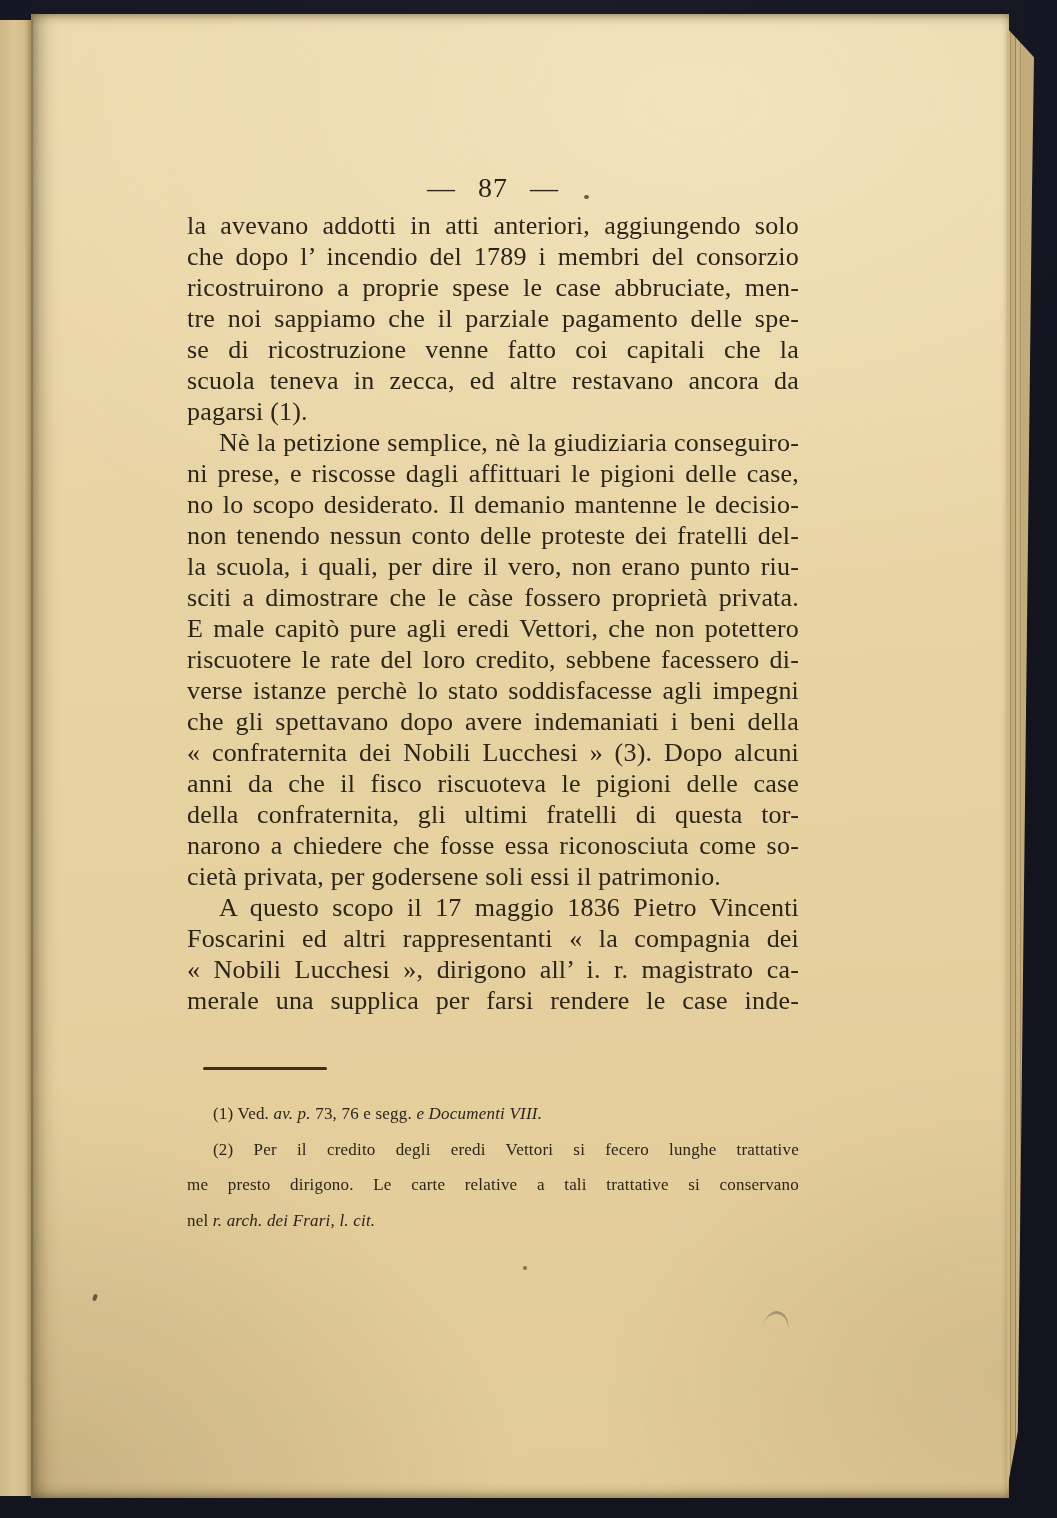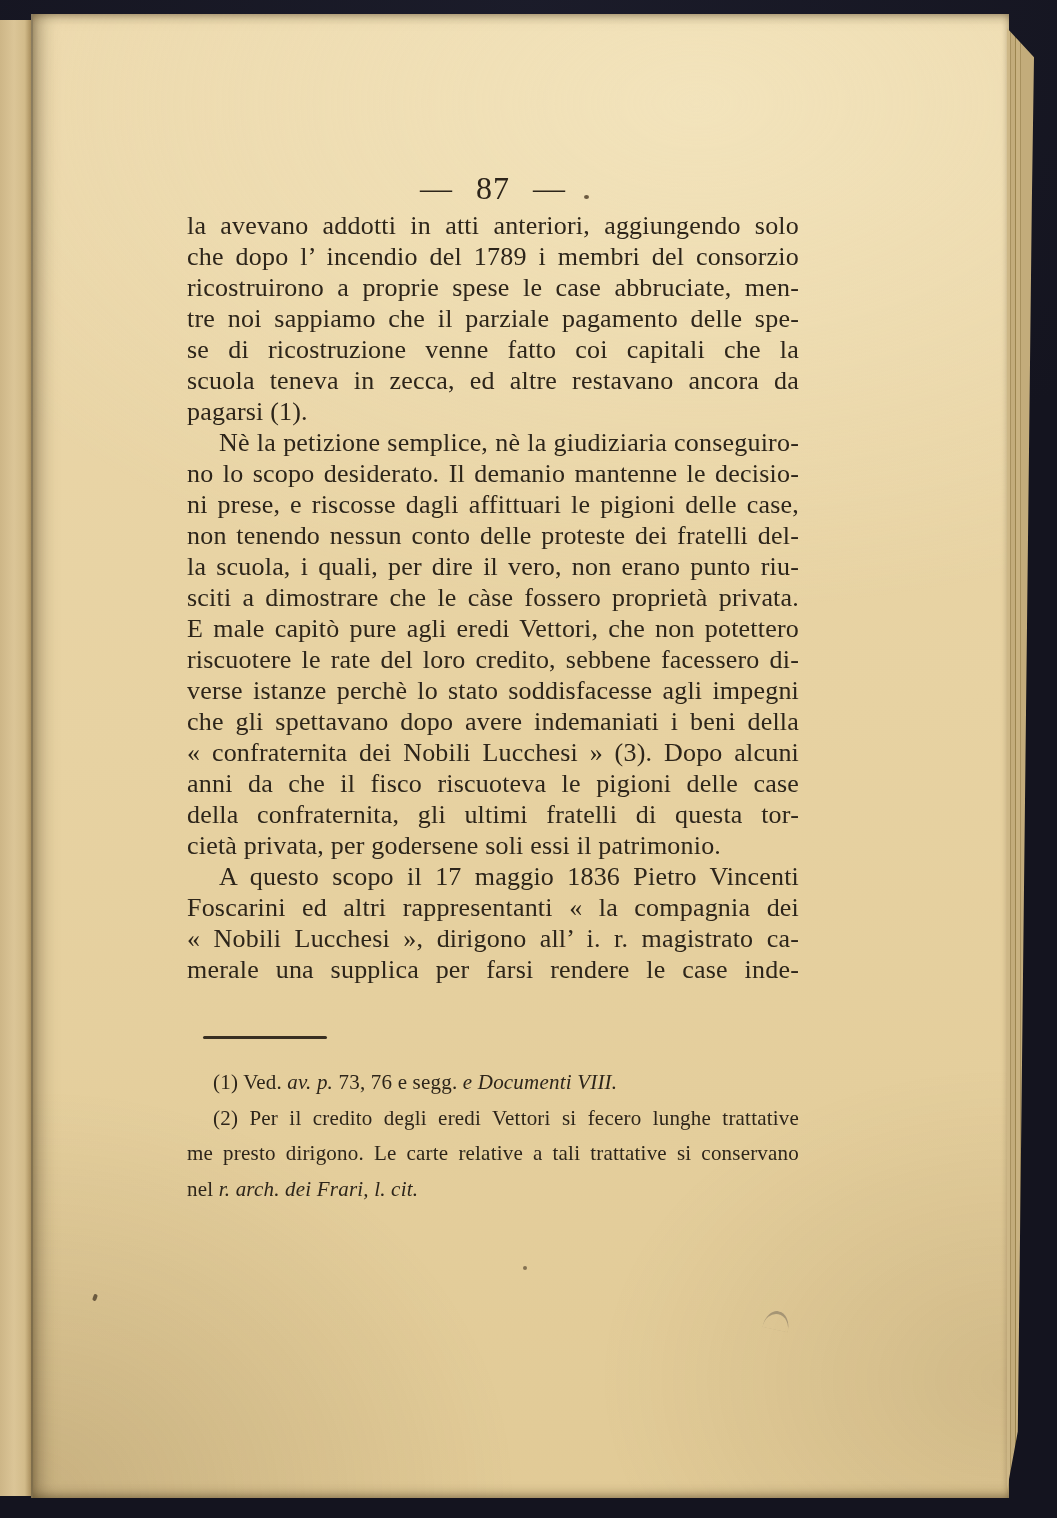--- a/index.html
+++ b/index.html
@@ -34,35 +34,35 @@
   
   .edge-stack {
     position:absolute; left:1007px; top:28px; width:27px; height:1462px;
     background:repeating-linear-gradient(90deg,
       #cdb787 0 3px, #a8915f 3px 4px, #c3ac7b 4px 8px, #9c854f 8px 9px,
       #c9b281 9px 13px, #a8915f 13px 14px, #c3ac7b 14px 27px);
     clip-path:polygon(0 0, 100% 2%, 92% 12%, 40% 96%, 0 100%);
   }
   .text-block { position:absolute; left:154px; top:152px; width:612px; color:#2d251a; }
   .page-num {
-    font-size:32px; line-height:44px; height:44px; text-align:center;
+    font-size:28px; line-height:44px; height:44px; text-align:center;
     word-spacing:14px; letter-spacing:1px;
   }
   .body-line {
     font-size:26px; line-height:31px; height:31px;
     letter-spacing:.2px;
     text-align:justify; text-align-last:justify;
     overflow:hidden; white-space:normal;
   }
   .body-line.indent { padding-left:32px; }
   .body-line.para-end { text-align-last:left; }
   .rule { width:124px; height:3px; background:#382f22; margin:51px 0 0 16px; border-radius:2px; }
   .footnotes { margin-top:26px; }
   .fn-line {
-    font-size:21px; line-height:35.5px; height:35.5px;
+    font-size:17px; line-height:35.5px; height:35.5px;
     letter-spacing:.2px;
     text-align:justify; text-align-last:justify; overflow:hidden;
   }
   .fn-line.indent { padding-left:26px; }
   .fn-line.fn-end { text-align-last:left; }
   .fn-line i { font-style:italic; }
   
   .speck { position:absolute; background:#6b5a40; border-radius:50%; }
   .speck.s1 { left:551px; top:181px; width:5px; height:4px; }
   .speck.s2 { left:490px; top:1252px; width:4px; height:4px; opacity:.8; }
@@ -84,32 +84,33 @@
       <div class="page-num">— 87 —</div>
       <div class="body">
           <div class="body-line">la avevano addotti in atti anteriori, aggiungendo solo</div>
           <div class="body-line">che dopo l’ incendio del 1789 i membri del consorzio</div>
           <div class="body-line">ricostruirono a proprie spese le case abbruciate, men-</div>
           <div class="body-line">tre noi sappiamo che il parziale pagamento delle spe-</div>
           <div class="body-line">se di ricostruzione venne fatto coi capitali che la</div>
           <div class="body-line">scuola teneva in zecca, ed altre restavano ancora da</div>
           <div class="body-line para-end">pagarsi (1).</div>
           <div class="body-line indent">Nè la petizione semplice, nè la giudiziaria conseguiro-</div>
+          <div class="body-line">ni prese, e riscosse dagli affittuari le pigioni delle case,</div>
           <div class="body-line">no lo scopo desiderato. Il demanio mantenne le decisio-</div>
-          <div class="body-line">ni prese, e riscosse dagli affittuari le pigioni delle case,</div>
           <div class="body-line">non tenendo nessun conto delle proteste dei fratelli del-</div>
           <div class="body-line">la scuola, i quali, per dire il vero, non erano punto riu-</div>
           <div class="body-line">sciti a dimostrare che le càse fossero proprietà privata.</div>
           <div class="body-line">E male capitò pure agli eredi Vettori, che non potettero</div>
           <div class="body-line">riscuotere le rate del loro credito, sebbene facessero di-</div>
           <div class="body-line">verse istanze perchè lo stato soddisfacesse agli impegni</div>
           <div class="body-line">che gli spettavano dopo avere indemaniati i beni della</div>
           <div class="body-line">« confraternita dei Nobili Lucchesi » (3). Dopo alcuni</div>
           <div class="body-line">anni da che il fisco riscuoteva le pigioni delle case</div>
           <div class="body-line">della confraternita, gli ultimi fratelli di questa tor-</div>
+          <div class="body-line">narono a chiedere che fosse essa riconosciuta come so-</div>
           <div class="body-line para-end">cietà privata, per godersene soli essi il patrimonio.</div>
           <div class="body-line indent">A questo scopo il 17 maggio 1836 Pietro Vincenti</div>
           <div class="body-line">Foscarini ed altri rappresentanti « la compagnia dei</div>
           <div class="body-line">« Nobili Lucchesi », dirigono all’ i. r. magistrato ca-</div>
           <div class="body-line">merale una supplica per farsi rendere le case inde-</div>
         </div>
       <div class="rule"></div>
       <div class="footnotes">
           <div class="fn-line indent fn-end"><span>(1) Ved. </span><i>av. p.</i><span> 73, 76 e segg. </span><i>e Documenti VIII.</i></div>
           <div class="fn-line indent"><span>(2) Per il credito degli eredi Vettori si fecero lunghe trattative</span></div>

